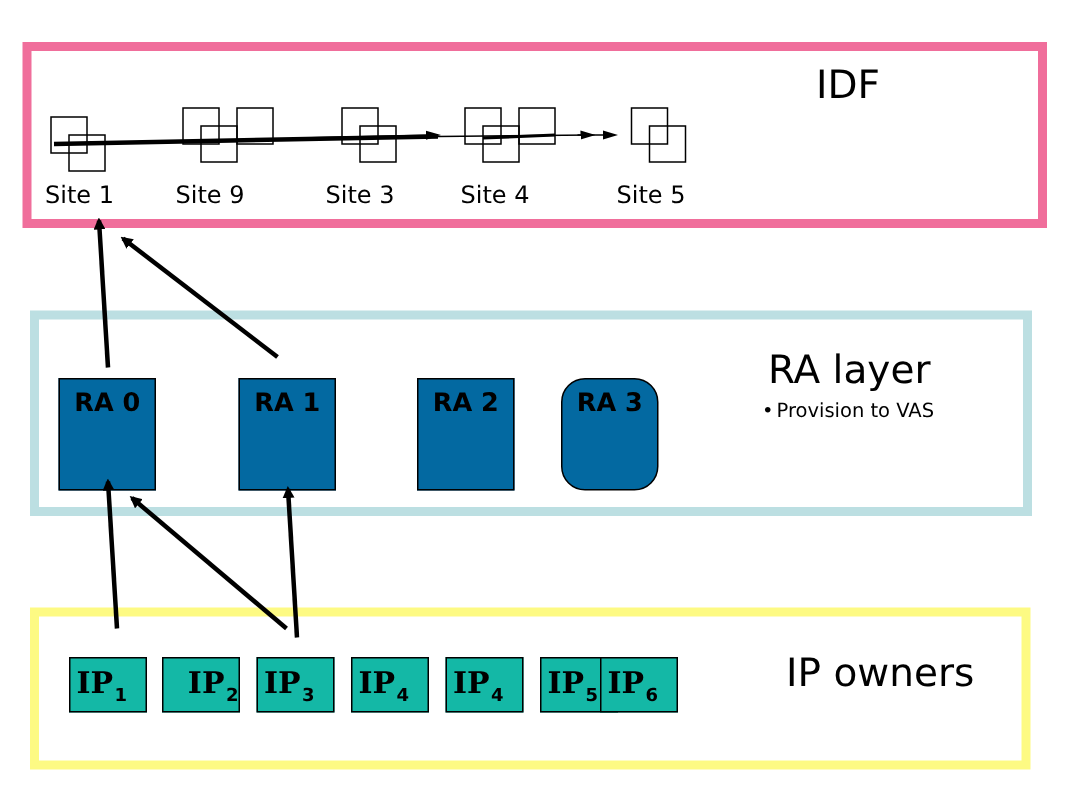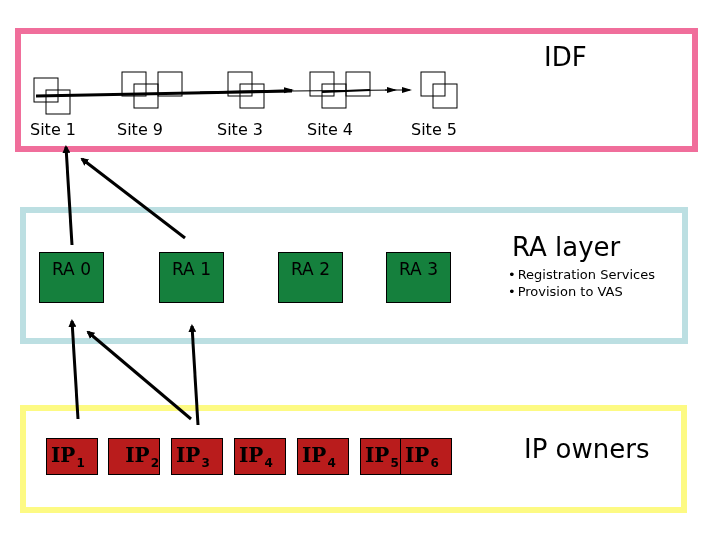--- a/index.html
+++ b/index.html
@@ -10,26 +10,26 @@
   #ra-layer  { left: 20px; top: 207px; width: 668px; height: 137px; border: 6px solid #bcdfe2; }
   #ip-layer  { left: 20px; top: 405px; width: 667px; height: 108px; border: 6px solid #fdfa83; }
 
   .layer-title { position: absolute; font-size: 26px; white-space: nowrap; }
   #idf-title { left: 544px; top: 42px; }
   #ra-title  { left: 512px; top: 232px; }
   #ip-title  { left: 524px; top: 434px; }
 
   .site-label { position: absolute; font-size: 16px; white-space: nowrap; top: 120px; }
 
-  .ra-box { position: absolute; box-sizing: border-box; width: 65px; height: 51px;
-            top: 252px; background: #15803d; border: 1px solid #000;
-            font-weight: normal; font-size: 17px; text-align: center; padding-top: 6px; }
+  .ra-box { position: absolute; box-sizing: border-box; width: 65px; height: 75px;
+            top: 252px; background: #0369a1; border: 1px solid #000;
+            font-weight: bold; font-size: 17px; text-align: center; padding-top: 6px; }
 
   .ip-box { position: absolute; box-sizing: border-box; width: 52px; height: 37px;
-            top: 438px; background: #b91c1c; border: 1px solid #000;
+            top: 438px; background: #14b8a6; border: 1px solid #000;
             font-family: "DejaVu Serif", serif; font-weight: bold; font-size: 20px;
             padding-left: 4px; padding-top: 4px; white-space: nowrap; }
   .ip-box sub { font-family: "DejaVu Sans", sans-serif; font-size: 12px; font-weight: bold; vertical-align: -5px; margin-left: 1px; }
 
   #ra-bullets { position: absolute; left: 508px; top: 266px; list-style: none; margin: 0; padding: 0;
                 font-size: 13px; line-height: 17px; }
   #ra-bullets li::before { content: "\2022"; margin-right: 2px; }
 
   svg#overlay { position: absolute; left: 0; top: 0; width: 720px; height: 540px; pointer-events: none; }
 </style>
@@ -38,34 +38,33 @@
 
 <div class="layer" id="idf-layer"></div>
 <div class="layer" id="ra-layer"></div>
 <div class="layer" id="ip-layer"></div>
 
 <div class="layer-title" id="idf-title">IDF</div>
 <div class="layer-title" id="ra-title">RA layer</div>
 <div class="layer-title" id="ip-title">IP owners</div>
 
 <ul id="ra-bullets">
-  <li>Registration Services</li>
   <li>Provision to VAS</li>
 </ul>
 
 <div class="site-label" style="left:30px;">Site 1</div>
 <div class="site-label" style="left:117px;">Site 9</div>
 <div class="site-label" style="left:217px;">Site 3</div>
 <div class="site-label" style="left:307px;text-align:center;">Site 4</div>
 <div class="site-label" style="left:411px;">Site 5</div>
 
 <div class="ra-box" style="left:39px;">RA 0</div>
 <div class="ra-box" style="left:159px;">RA 1</div>
 <div class="ra-box" style="left:278px;">RA 2</div>
-<div class="ra-box" style="left:386px;">RA 3</div>
+<div class="ra-box" style="left:374px;border-radius:16px;">RA 3</div>
 
 <div class="ip-box" style="left:46px;"><span>IP</span><sub>1</sub></div>
 <div class="ip-box" style="left:108px;text-align:right;"><span>IP</span><sub>2</sub></div>
 <div class="ip-box" style="left:171px;"><span>IP</span><sub>3</sub></div>
 <div class="ip-box" style="left:234px;"><span>IP</span><sub>4</sub></div>
 <div class="ip-box" style="left:297px;"><span>IP</span><sub>4</sub></div>
 <div class="ip-box" style="left:360px;"><span>IP</span><sub>5</sub></div>
 <div class="ip-box" style="left:400px;"><span>IP</span><sub>6</sub></div>
 
 <svg id="overlay" viewBox="0 0 720 540" xmlns="http://www.w3.org/2000/svg">

